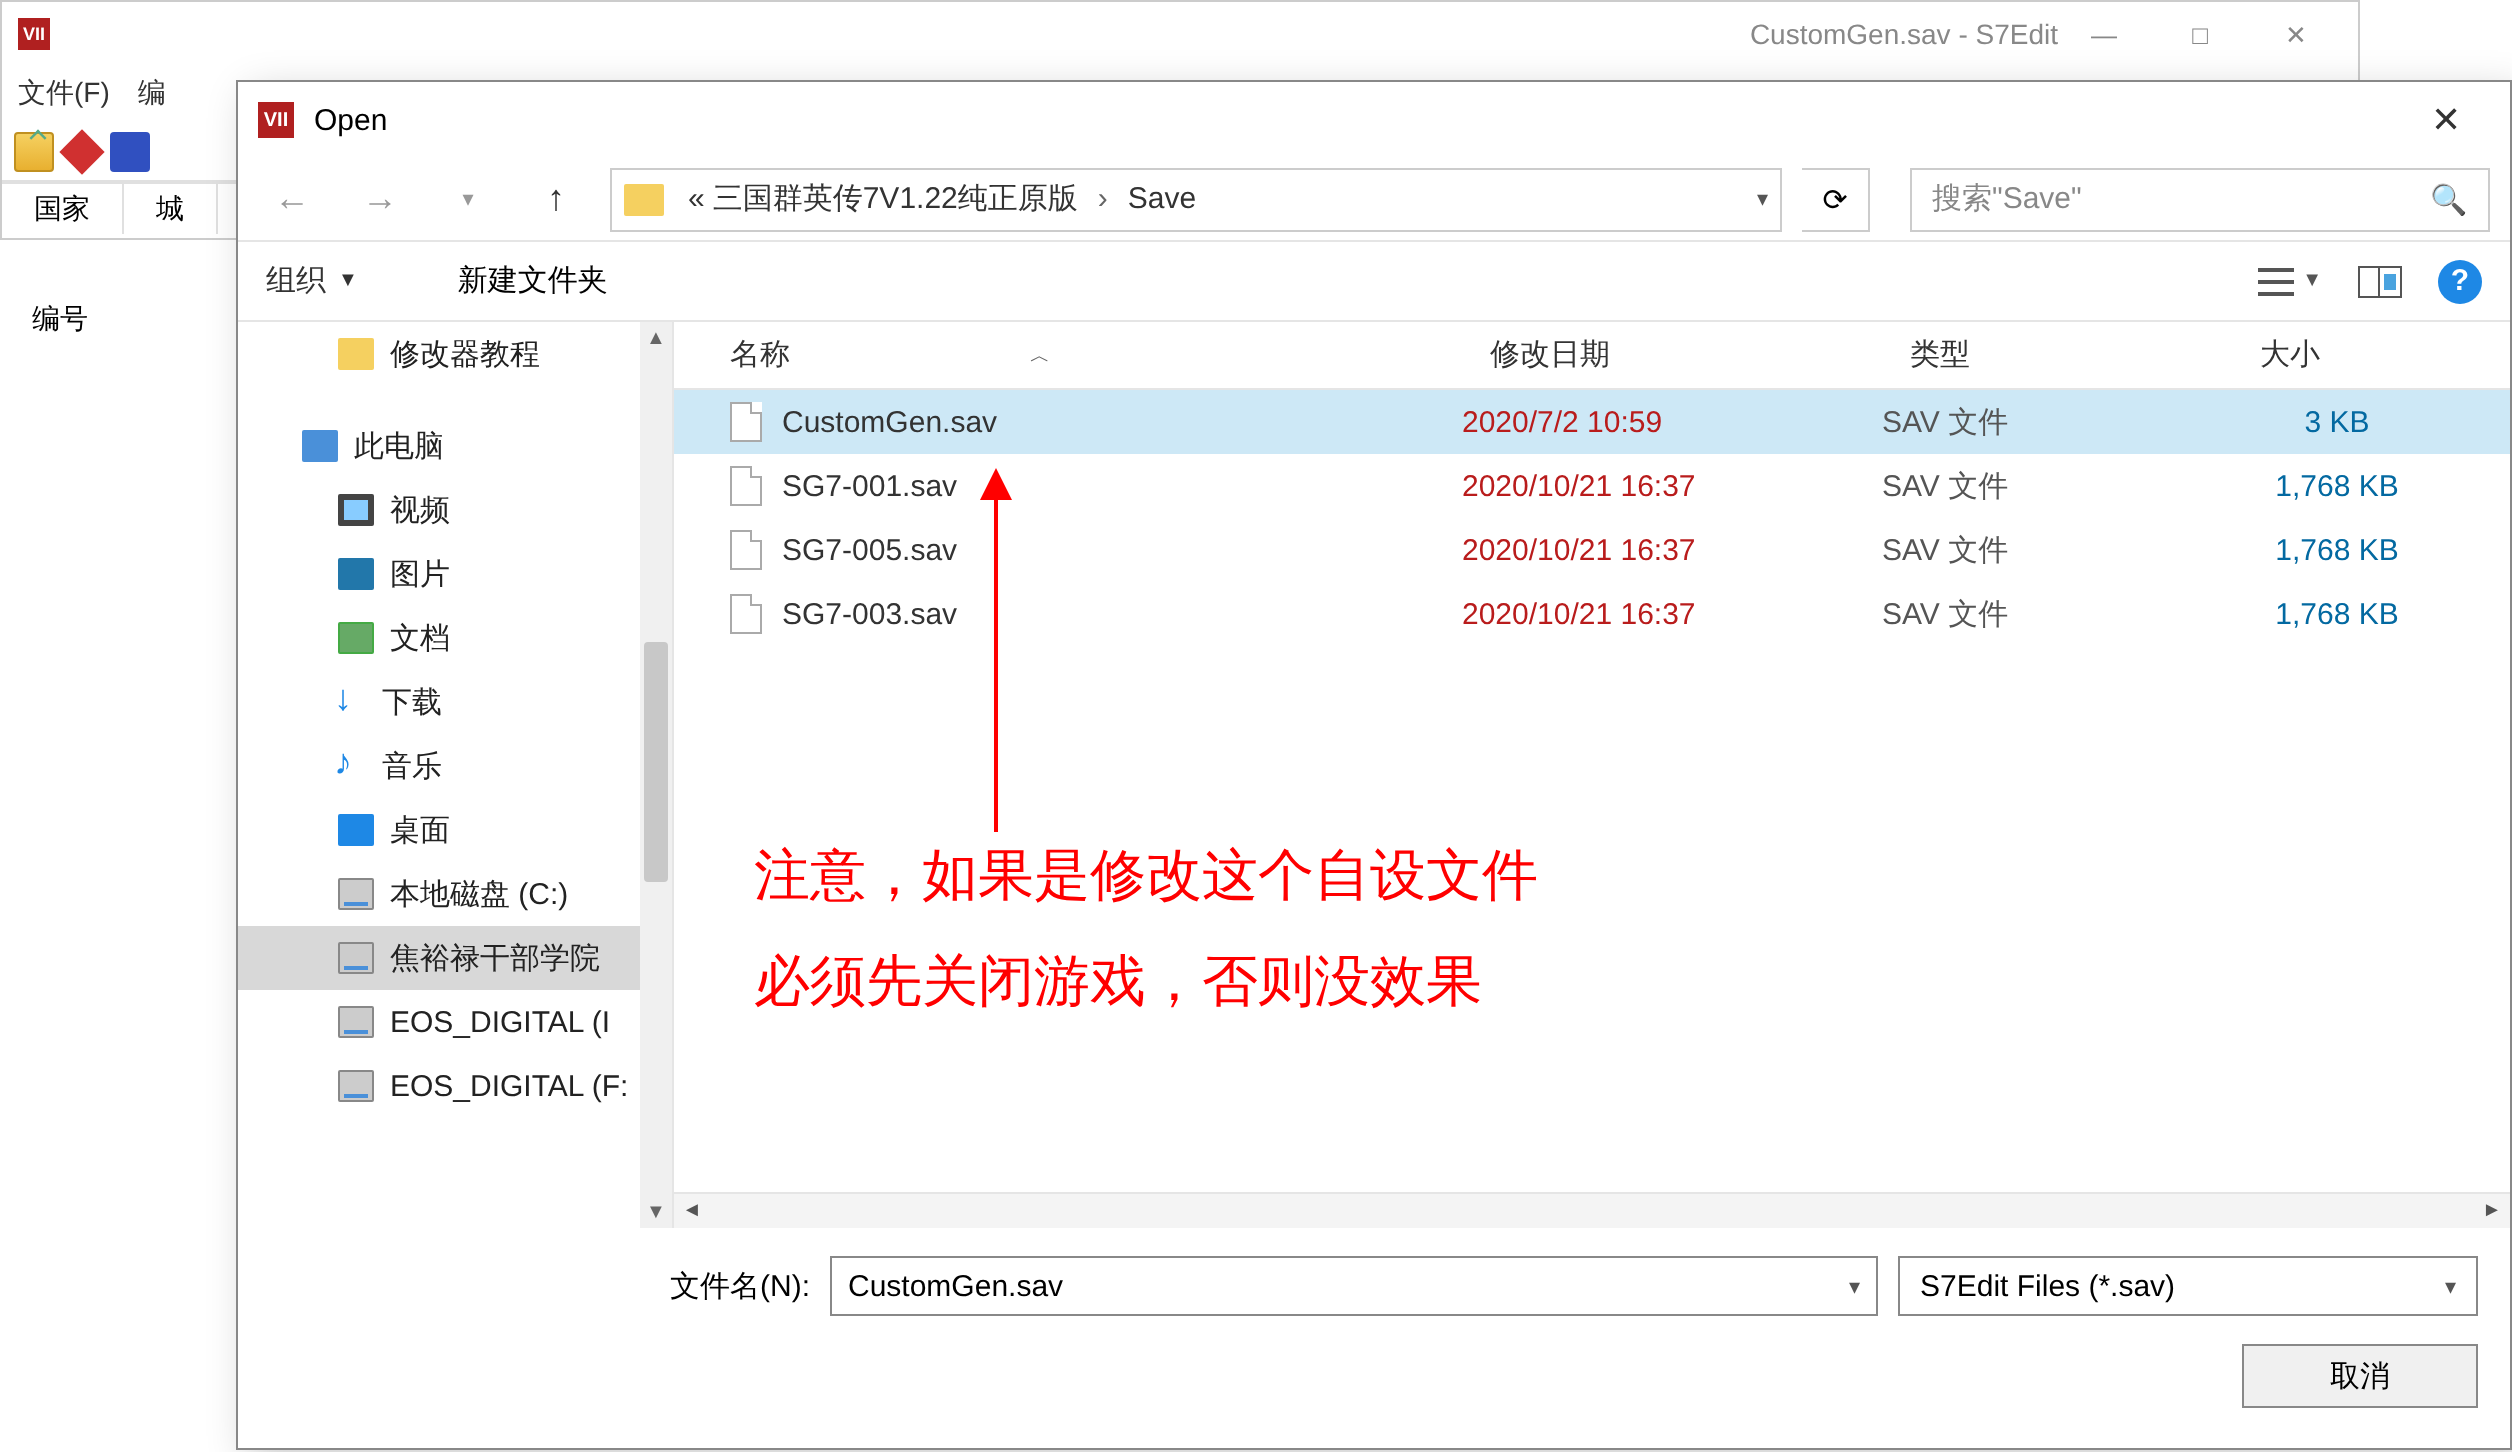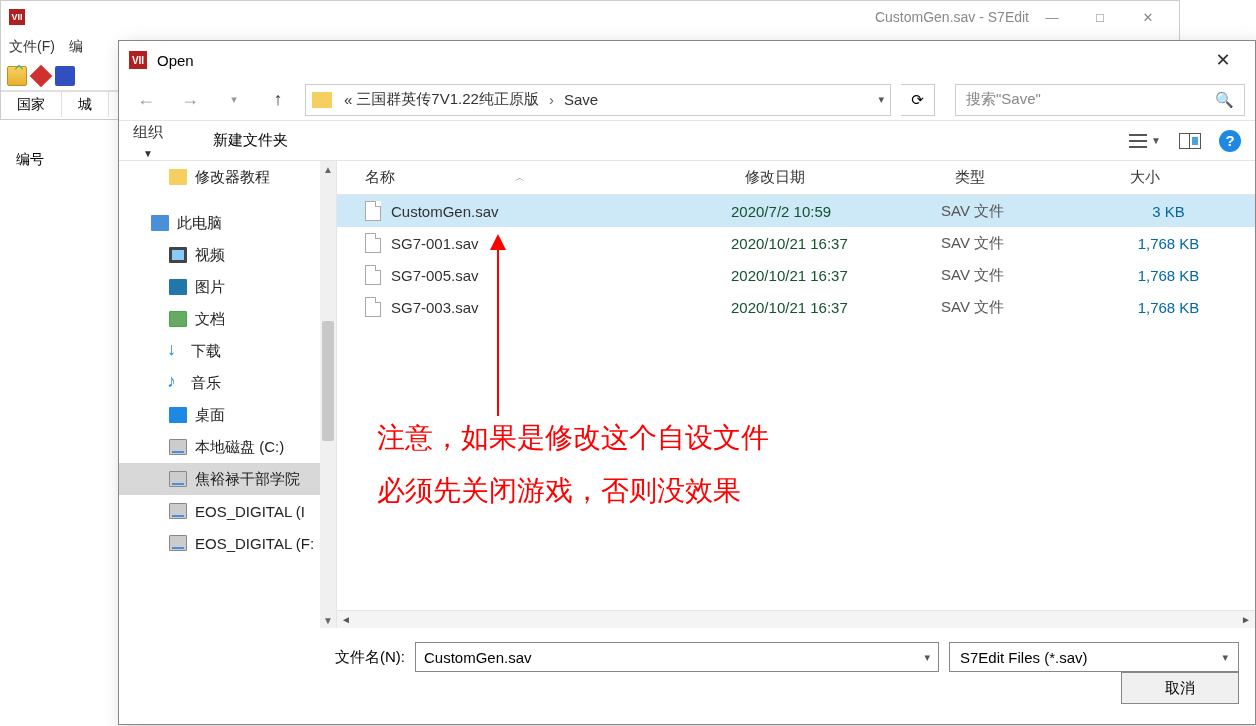--- a/index.html
+++ b/index.html
@@ -36,21 +36,21 @@
 .addr-bar { flex: 1; height: 32px; border: 1px solid #ccc; display: flex; align-items: center; padding: 0 6px; font-size: 15px; color: #333; }
 .addr-bar .folder-icon { width: 20px; height: 16px; background: #f5d060; border-radius: 1px; margin-right: 10px; }
 .addr-bar .crumb { margin: 0 2px; }
 .addr-bar .sep { margin: 0 8px; color: #666; }
 .addr-bar .dd { margin-left: auto; color: #555; font-size: 11px; }
 .refresh-btn { width: 34px; height: 32px; border: 1px solid #ccc; border-left: none; display: flex; align-items: center; justify-content: center; font-size: 15px; }
 .search-box { width: 290px; height: 32px; border: 1px solid #ccc; display: flex; align-items: center; padding: 0 10px; margin-left: 10px; font-size: 15px; color: #888; }
 .search-box .sicon { margin-left: auto; color: #555; }
 
 .dlg-toolbar { height: 40px; display: flex; align-items: center; padding: 0 14px; font-size: 15px; border-bottom: 1px solid #e5e5e5; }
-.dlg-toolbar .org { display: flex; align-items: center; gap: 6px; color: #333; flex-direction: column; }
+.dlg-toolbar .org { display: flex; align-items: center; gap: 6px; color: #333; }
 .dlg-toolbar .org .dd { font-size: 10px; }
 .dlg-toolbar .newf { margin-left: 50px; }
 .dlg-toolbar .right { margin-left: auto; display: flex; align-items: center; gap: 18px; }
 .view-icon { display:flex; align-items:center; gap:4px; }
 .view-icon .bars { width:18px; height:14px; display:flex; flex-direction:column; justify-content:space-between; }
 .view-icon .bars span { height:2px; background:#555; }
 .preview-icon { width:22px; height:16px; border:1px solid #555; position:relative; }
 .preview-icon::after { content:""; position:absolute; left:9px; top:0; bottom:0; width:1px; background:#555; }
 .preview-icon::before { content:""; position:absolute; right:2px; top:3px; bottom:3px; width:6px; background:#4aa3df; }
 .help-icon { width:22px; height:22px; border-radius:50%; background:#1e88e5; color:#fff; display:flex; align-items:center; justify-content:center; font-size:15px; font-weight:bold; }
@@ -84,35 +84,35 @@
 .fh { padding: 0 28px; }
 .fh.name { width: 380px; display:flex; align-items:center; }
 .fh.name .sort { margin-left: 120px; color:#666; font-size:10px; }
 .fh.date { width: 210px; }
 .fh.type { width: 175px; }
 .fh.size { flex: 1; text-align: left; }
 .file-row { height: 32px; display: flex; align-items: center; font-size: 15px; color: #333; padding-right: 20px; }
 .file-row.sel { background: #cde8f6; }
 .fc { padding: 0 14px; }
 .fc.name { width: 380px; display: flex; align-items: center; gap: 10px; padding-left: 28px; }
-.fc.date { width: 210px; color: #14532d; }
+.fc.date { width: 210px; color: #b91c1c; }
 .fc.type { width: 175px; color: #555; }
 .fc.size { flex: 1; text-align: center; color: #0369a1; }
 .file-icon { width: 16px; height: 20px; border: 1px solid #aaa; background: #fff; position: relative; }
 .file-icon::after { content:""; position:absolute; right:-1px; top:-1px; width:5px; height:5px; background:#fff; border-left:1px solid #aaa; border-bottom:1px solid #aaa; }
 
 .annotation { position: absolute; top: 250px; left: 40px; color: #ff0000; font-size: 28px; line-height: 1.9; font-family: "Microsoft YaHei", sans-serif; }
 .arrow-ann { position: absolute; top: 75px; left: 160px; width: 2px; height: 180px; background: #ff0000; }
 .arrow-ann::before { content:""; position:absolute; top:-2px; left:-7px; border-left:8px solid transparent; border-right:8px solid transparent; border-bottom:16px solid #ff0000; }
 
 .hscroll { height: 18px; border-top: 1px solid #e5e5e5; display: flex; align-items: center; background: #f4f4f4; }
 .hscroll .hbtn { width: 18px; height: 18px; display:flex; align-items:center; justify-content:center; color:#555; font-size:10px; }
 .hscroll .track { flex:1; }
 
-.dlg-footer { padding: 14px 16px 20px 16px; display: flex; flex-direction: column; }
+.dlg-footer { padding: 14px 16px 20px 16px; display: flex; flex-direction: column; gap: 14px; }
 .fn-row { display: flex; align-items: center; gap: 10px; }
 .fn-label { width: 270px; text-align: right; font-size: 15px; }
 .fn-input { flex: 1; height: 30px; border: 1px solid #888; padding: 0 8px; font-size: 15px; display:flex; align-items:center; }
 .fn-input .dd { margin-left:auto; color:#555; font-size:11px; }
 .ft-select { width: 290px; height: 30px; border: 1px solid #888; padding: 0 10px; font-size: 15px; display:flex; align-items:center; }
 .ft-select .dd { margin-left:auto; color:#555; font-size:11px; }
 .btn-row { display: flex; justify-content: flex-end; gap: 12px; }
 .btn { width: 118px; height: 32px; border: 1px solid #888; background: #f0f0f0; font-size: 15px; display:flex; align-items:center; justify-content:center; }
 .btn.primary { border: 2px solid #0078d7; }
 </style>

